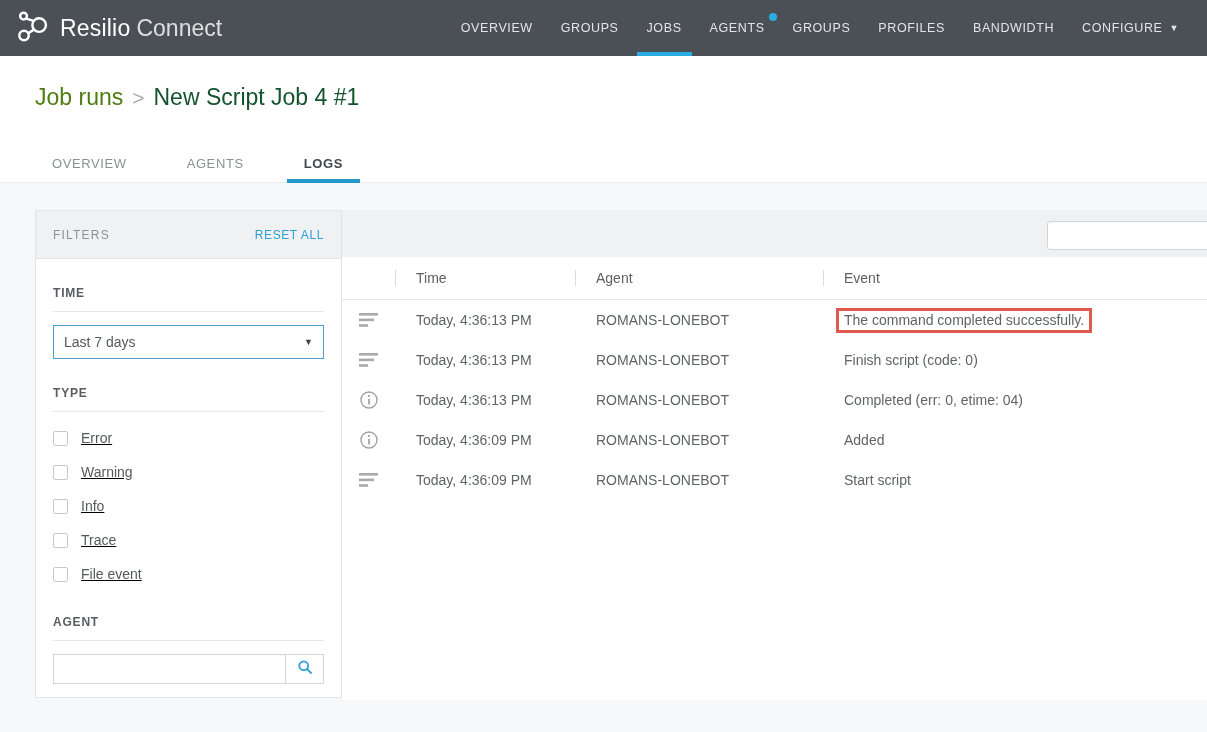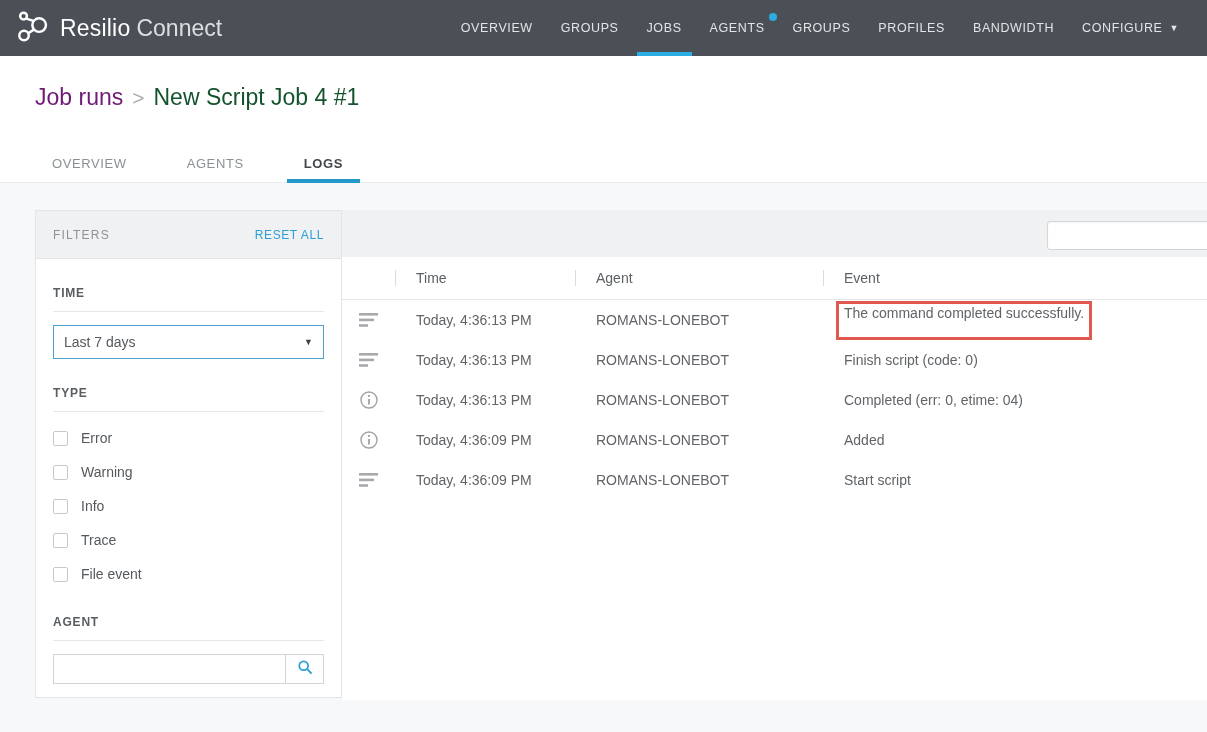--- a/index.html
+++ b/index.html
@@ -17,21 +17,21 @@
     color:#e2e5e7; font-size:12.5px; letter-spacing:.6px; cursor:pointer; }
   .nav-item .underline { display:none; }
   .nav-item.active .underline { display:block; position:absolute; left:4px; right:4px; bottom:0;
     height:4px; background:var(--accent); }
   .nav-item .dot { position:absolute; top:13px; right:2px; width:8px; height:8px;
     border-radius:50%; background:var(--accent); }
   .nav-item .caret { margin-left:7px; font-size:9px; color:#e2e5e7; }
 
   
   .breadcrumb-row { background:#fff; padding:28px 0 0 35px; height:89px; }
-  .bc-parent { color:#701a75; font-size:23px; cursor:pointer; }
+  .bc-parent { color:#4d7c0f; font-size:23px; cursor:pointer; }
   .bc-sep { color:#a8abae; font-size:21px; margin:0 9px; }
   .bc-current { color:#14532d; font-size:23px; }
 
   
   .tabs-row { background:#fff; height:38px; display:flex; padding-left:35px;
     border-bottom:1px solid #e8eaec; }
   .tab { position:relative; display:flex; align-items:center; padding:0 17px; margin-right:26px;
     color:#8b9094; font-size:13px; letter-spacing:.6px; cursor:pointer; }
   .tab.active { color:#43484d; font-weight:700; }
   .tab .underline { display:none; }
@@ -48,21 +48,21 @@
   .filters-title { color:#8d9296; font-size:12px; letter-spacing:1.2px; }
   .reset-all { color:#2d9ed6; font-size:12px; letter-spacing:.6px; cursor:pointer; text-decoration:none; }
   .filters-body { padding:0 17px; }
   .f-label { display:block; margin-top:27px; color:#585d61; font-size:12px; font-weight:700;
     letter-spacing:.8px; }
   .f-hr { border:none; border-top:1px solid #e5e7e9; margin-top:11px; }
   .select-box { margin-top:13px; height:30px; border:1px solid #4fa0cf; background:#fff;
     display:flex; align-items:center; padding:16px 10px; cursor:pointer; }
   .select-value { color:#55595d; font-size:14px; flex:1; }
   .select-caret { color:#3c4145; font-size:9px; }
-  .type-list { margin-top:9px; }
+  .type-list { margin-top:9px;text-decoration:underline; }
   .type-option { display:flex; align-items:center; height:34px; cursor:pointer; }
   .checkbox { width:15px; height:15px; border:1px solid #c6c9cc; border-radius:2px; background:#fff;
     margin-right:13px; flex:none; }
   .type-label { color:#55595d; font-size:14px; }
   .type-list + .f-label { margin-top:24px; }
   .agent-search { margin-top:13px; height:30px; border:1px solid #d2d5d7; background:#fff;
     display:flex; align-items:stretch; }
   .agent-search input { flex:1; border:none; outline:none; font-size:14px; color:#55595d;
     padding:0 8px; min-width:0; font-family:inherit; }
   .agent-search .search-btn { width:38px; border-left:1px solid #d2d5d7; display:flex;
@@ -77,21 +77,21 @@
     box-shadow:inset 0 1px 2px rgba(0,0,0,.04); }
   .log-table { background:#fff; height:443px; }
   .t-grid { display:grid; grid-template-columns:53px 180px 248px 1fr; align-items:center; }
   .table-header { height:43px; border-bottom:1px solid #e4e6e8; color:#5b6064; font-size:14px; }
   .th { position:relative; padding-left:21px; }
   .th::before { content:""; position:absolute; left:0; top:50%; transform:translateY(-50%);
     width:1px; height:16px; background:#d9dbdd; }
   .log-row { height:40px; color:#606468; font-size:14px; }
   .cell { padding-left:21px; white-space:nowrap; overflow:visible; }
   .icon-cell { display:flex; justify-content:center; align-items:center; padding:0; }
-  .hl { display:inline-block; border:3px solid #e1584e; padding:1px 5px 16px 5px; margin-left:-8px; }
+  .hl { display:inline-block; border:3px solid #e1584e; padding:1px 5px 2px 5px; margin-left:-8px; }
 </style>
 </head>
 <body>
 
 <div class="app">
 
   <header class="navbar">
     <div class="brand">
       <span>
         <svg width="34" height="34" viewBox="0 0 36 36" fill="none" stroke="#ffffff" stroke-width="2.6" stroke-linecap="round">

